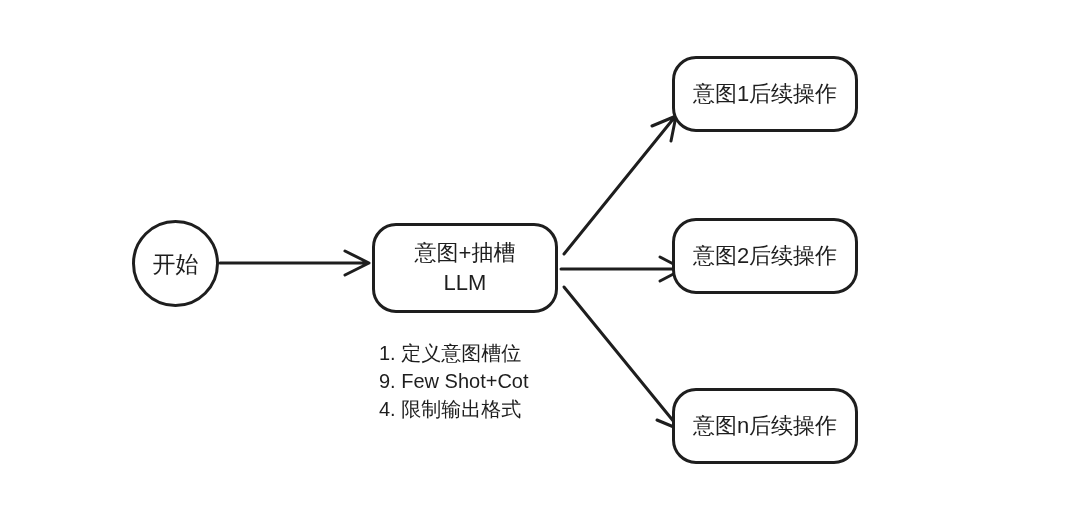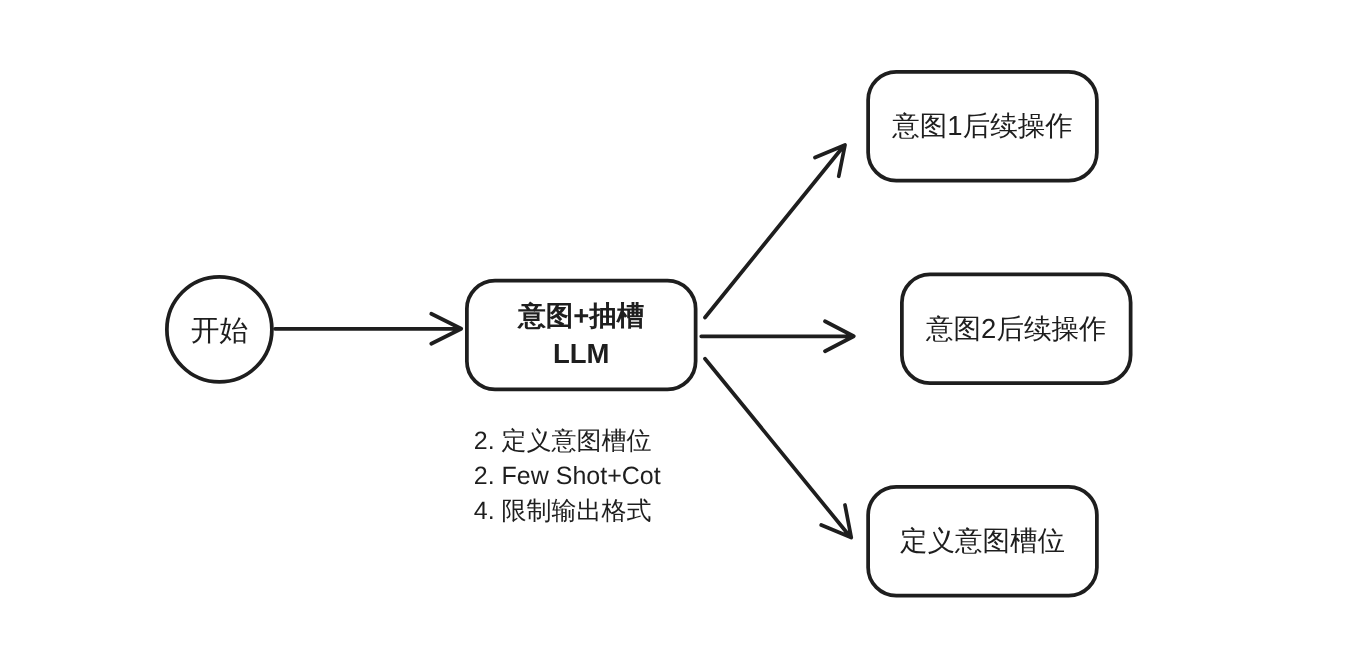--- a/index.html
+++ b/index.html
@@ -43,28 +43,28 @@
   .circle {
     left: 132px; top: 220px;
     width: 87px; height: 87px;
     border-radius: 50%;
     font-size: 23px;
     align-items: center;
   }
   .box { border-radius: 24px; }
   .llm-box {
     left: 372px; top: 223px;
-    width: 186px; height: 90px; font-weight: bold;
+    width: 186px; height: 90px;
   }
   .out-box {
-    left: 693px;
-    width: 186px; height: 90px; align-items: center;
+    left: 672px;
+    width: 186px; height: 76px; align-items: center;
   }
   .out-1 { top: 56px; }
-  .out-2 { top: 218px; margin-left: 27px; }
+  .out-2 { top: 218px; }
   .out-3 { top: 388px; }
   .notes {
     position: absolute;
     left: 379px; top: 339px;
     font-size: 20px;
     line-height: 28px;
     color: #1e1e1e;
     text-align: left;
     white-space: nowrap;
   }
@@ -88,30 +88,30 @@
   <div class="node circle">
     <span>开始</span>
   </div>
 
   <div class="node box llm-box">
     <div>意图+抽槽</div>
     <div>LLM</div>
   </div>
 
   <div class="notes">
-    <div>2. 定义意图槽位</div>
-    <div>2. Few Shot+Cot</div>
+    <div>1. 定义意图槽位</div>
+    <div>9. Few Shot+Cot</div>
     <div>4. 限制输出格式</div>
   </div>
 
   <div class="node box out-box out-1">
     <span>意图1后续操作</span>
   </div>
 
   <div class="node box out-box out-2">
     <span>意图2后续操作</span>
   </div>
 
   <div class="node box out-box out-3">
-    <span>定义意图槽位</span>
+    <span>意图n后续操作</span>
   </div>
 
 </div>
 
 </body></html>

